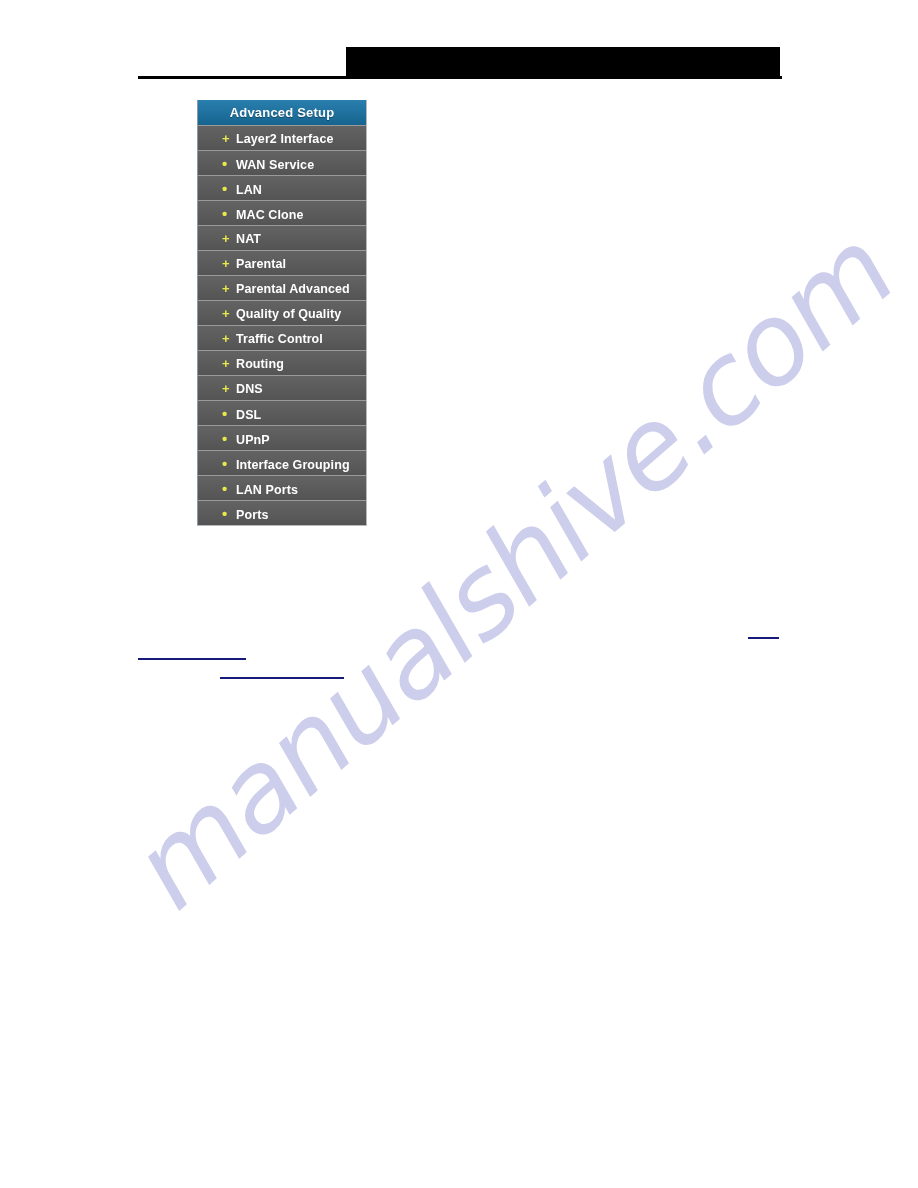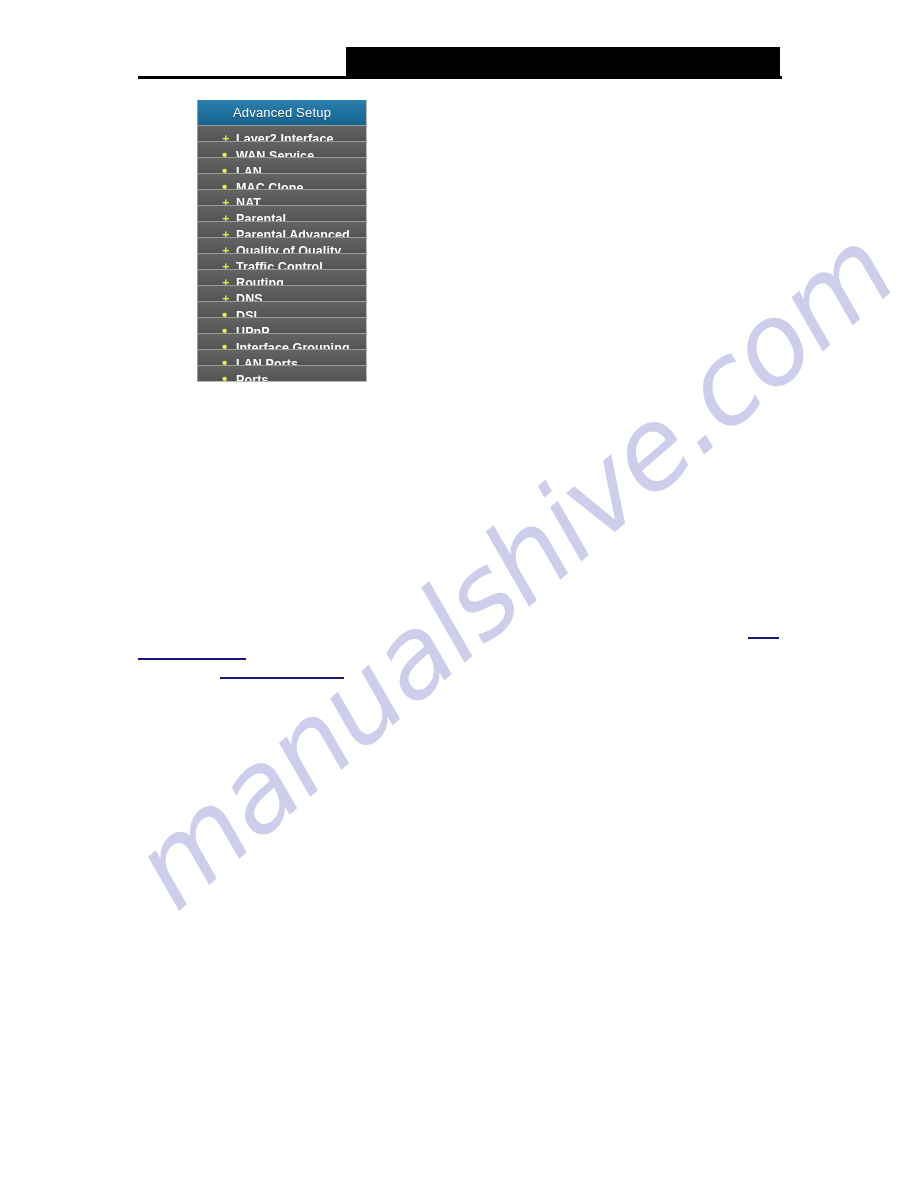--- a/index.html
+++ b/index.html
@@ -90,31 +90,31 @@
     background: #5a5a5a;
   }
 
   .nav-header {
     height: 25px;
     line-height: 25px;
     background: #1b6e9e;
     background: linear-gradient(to bottom, #2a7fae 0%, #16648f 100%);
     color: #ffffff;
     font-size: 13px;
-    font-weight: normal;
+    font-weight: bold;
     text-align: center;
     letter-spacing: 0.2px;
     box-sizing: border-box;
     text-shadow: 0 1px 0 rgba(0,0,0,0.35);
     user-select: none;
   }
 
   .nav-item {
     position: relative;
-    height: 16px;
+    height: 25px;
     line-height: 25.4px;
     background: #5a5a5a;
     background: linear-gradient(to bottom, #636363 0%, #545454 100%);
     border-top: 1px solid #9a9a9a;
     box-sizing: border-box;
     color: #ffffff;
     font-size: 12.5px;
     font-weight: bold;
     white-space: nowrap;
     overflow: hidden;

